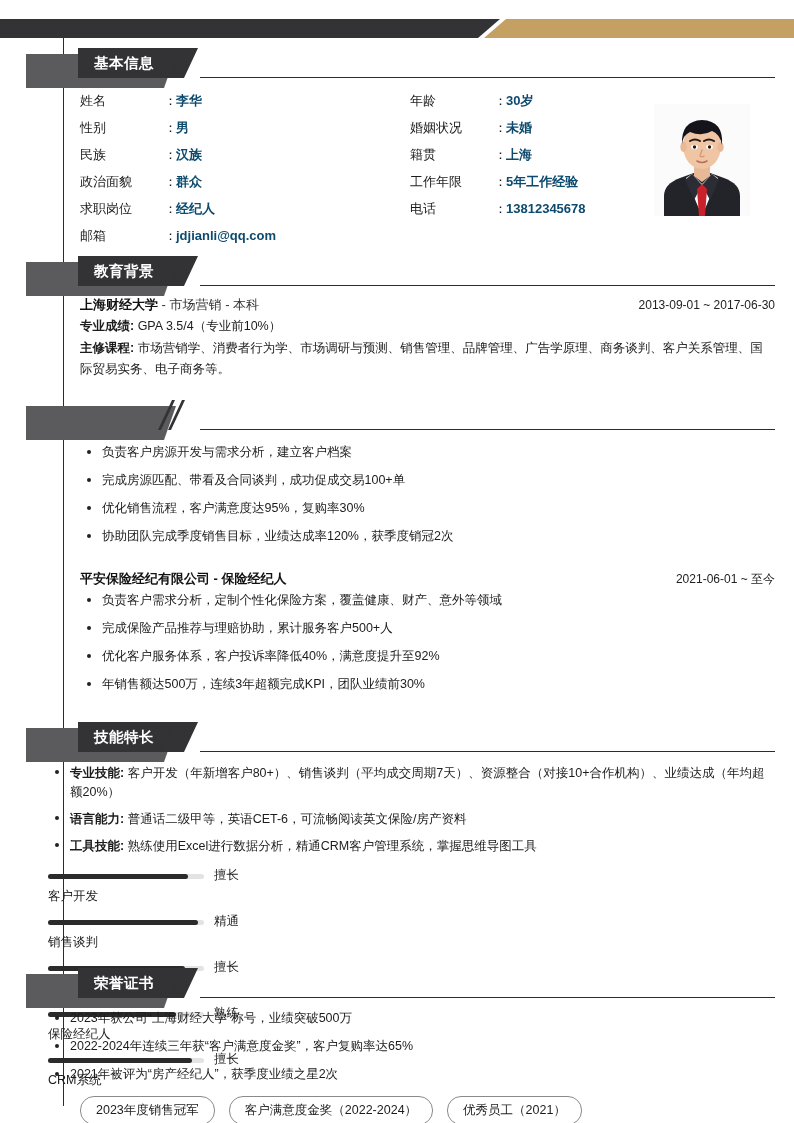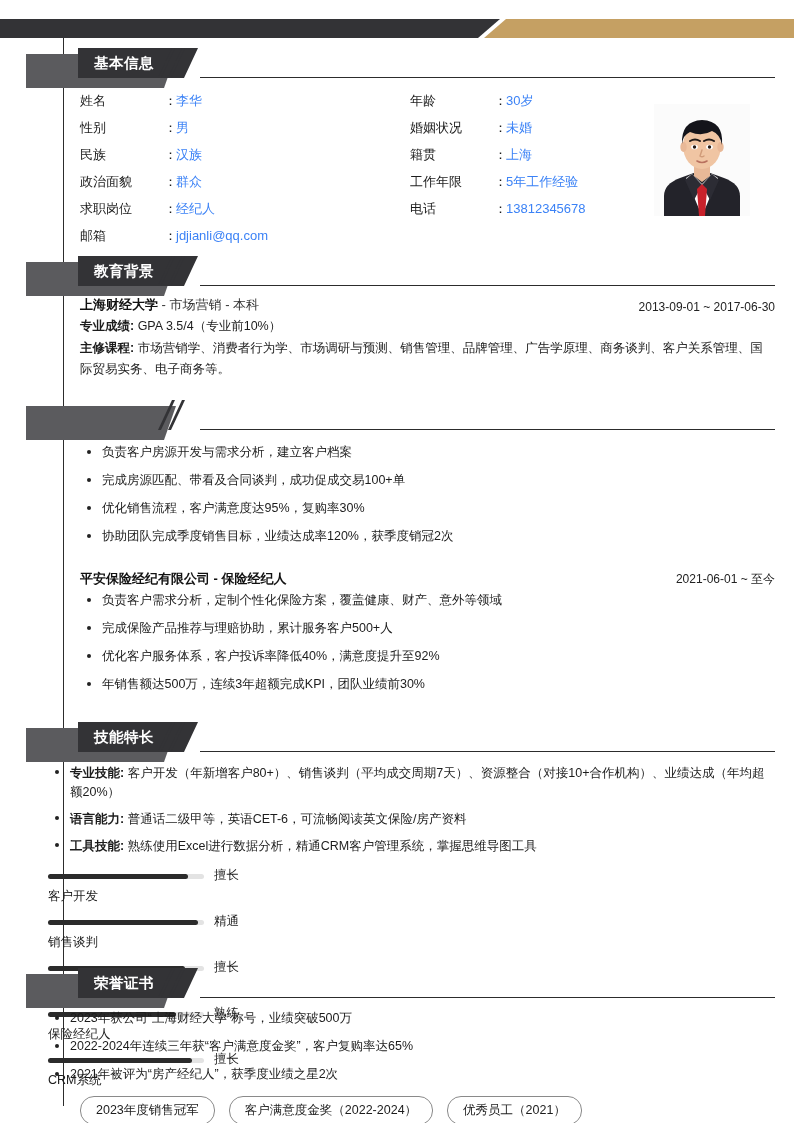--- a/index.html
+++ b/index.html
@@ -126,35 +126,35 @@
     font-size: 13px;
   }
   .info-label {
     width: 84px;
     display: flex;
     justify-content: space-between;
     letter-spacing: 0;
     color: #1c1c1c;
   }
   .info-colon { width: 12px; text-align: center; }
-  .info-value { color: #3b82f6; }
+  .info-value { color: #0c4a6e; font-weight: bold; }
 
   .photo {
     position: absolute;
     right: 25px; top: 12px;
     width: 96px; height: 112px;
     background: #f2f2f2;
     overflow: hidden;
   }
 
   
   .entry-head {
     display: flex;
     justify-content: space-between;
-    align-items: flex-end;
+    align-items: center;
     font-size: 13px;
     margin-bottom: 2px;
   }
   .entry-title { font-weight: bold; color: #111; }
   .entry-title .light { font-weight: normal; color: #333; }
   .entry-date { font-size: 12px; color: #222; }
 
   .line {
     font-size: 12.5px;
     line-height: 21px;

